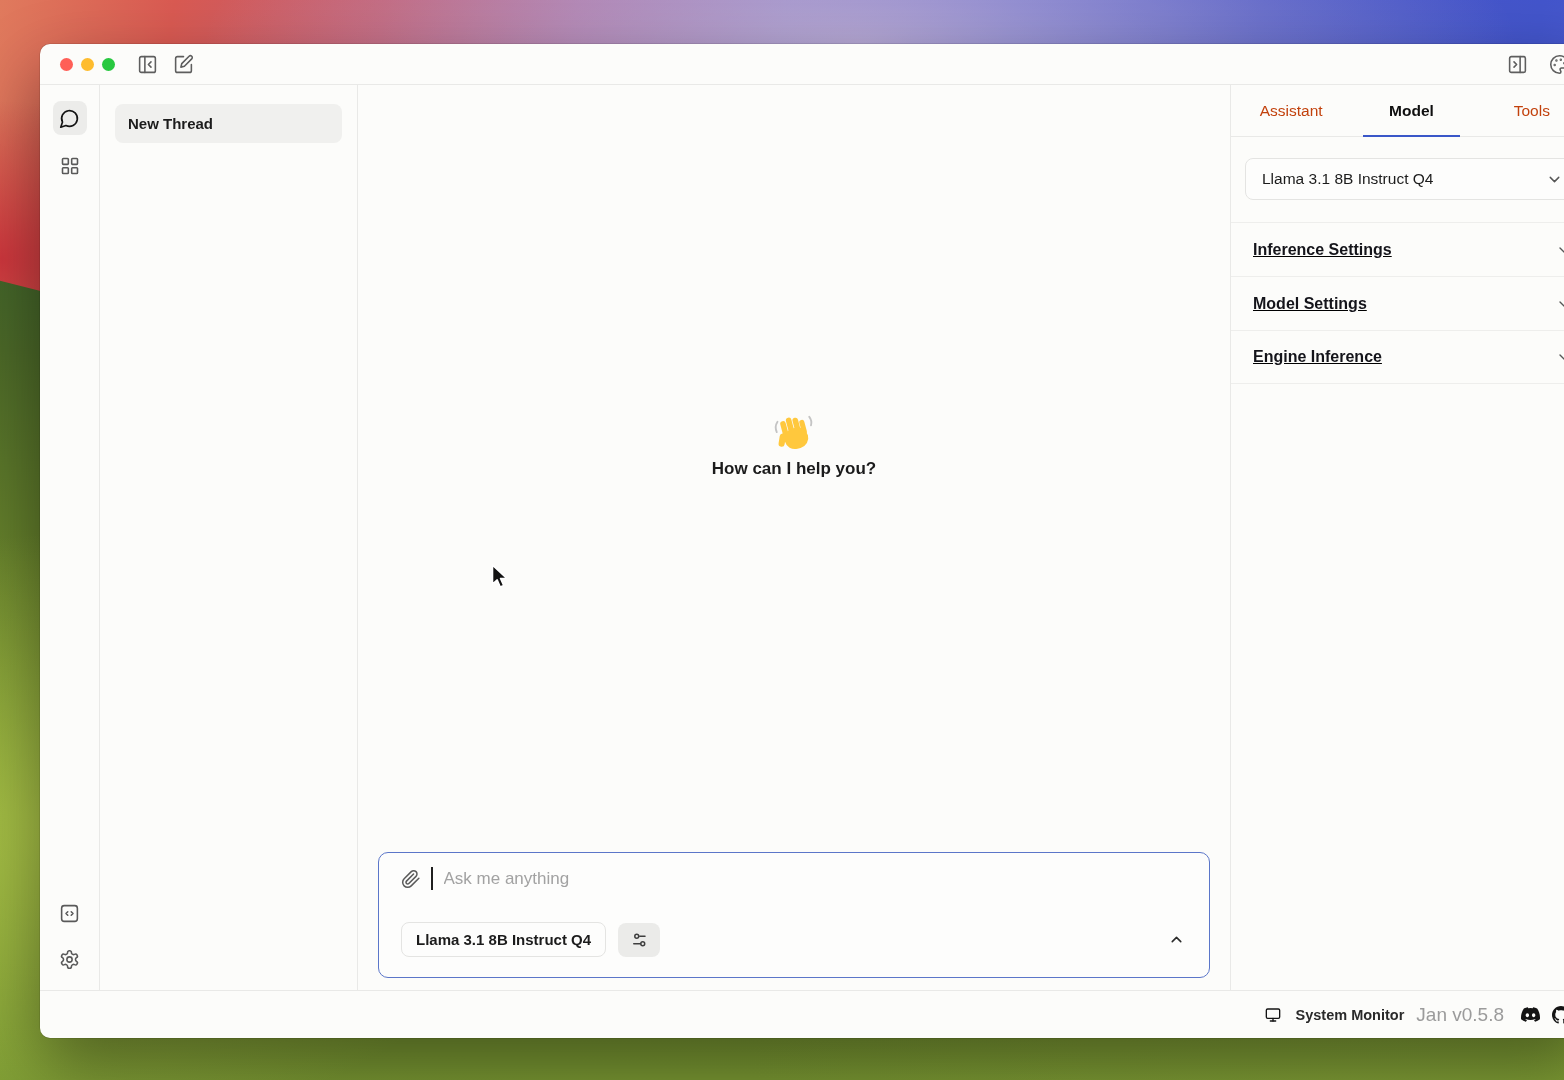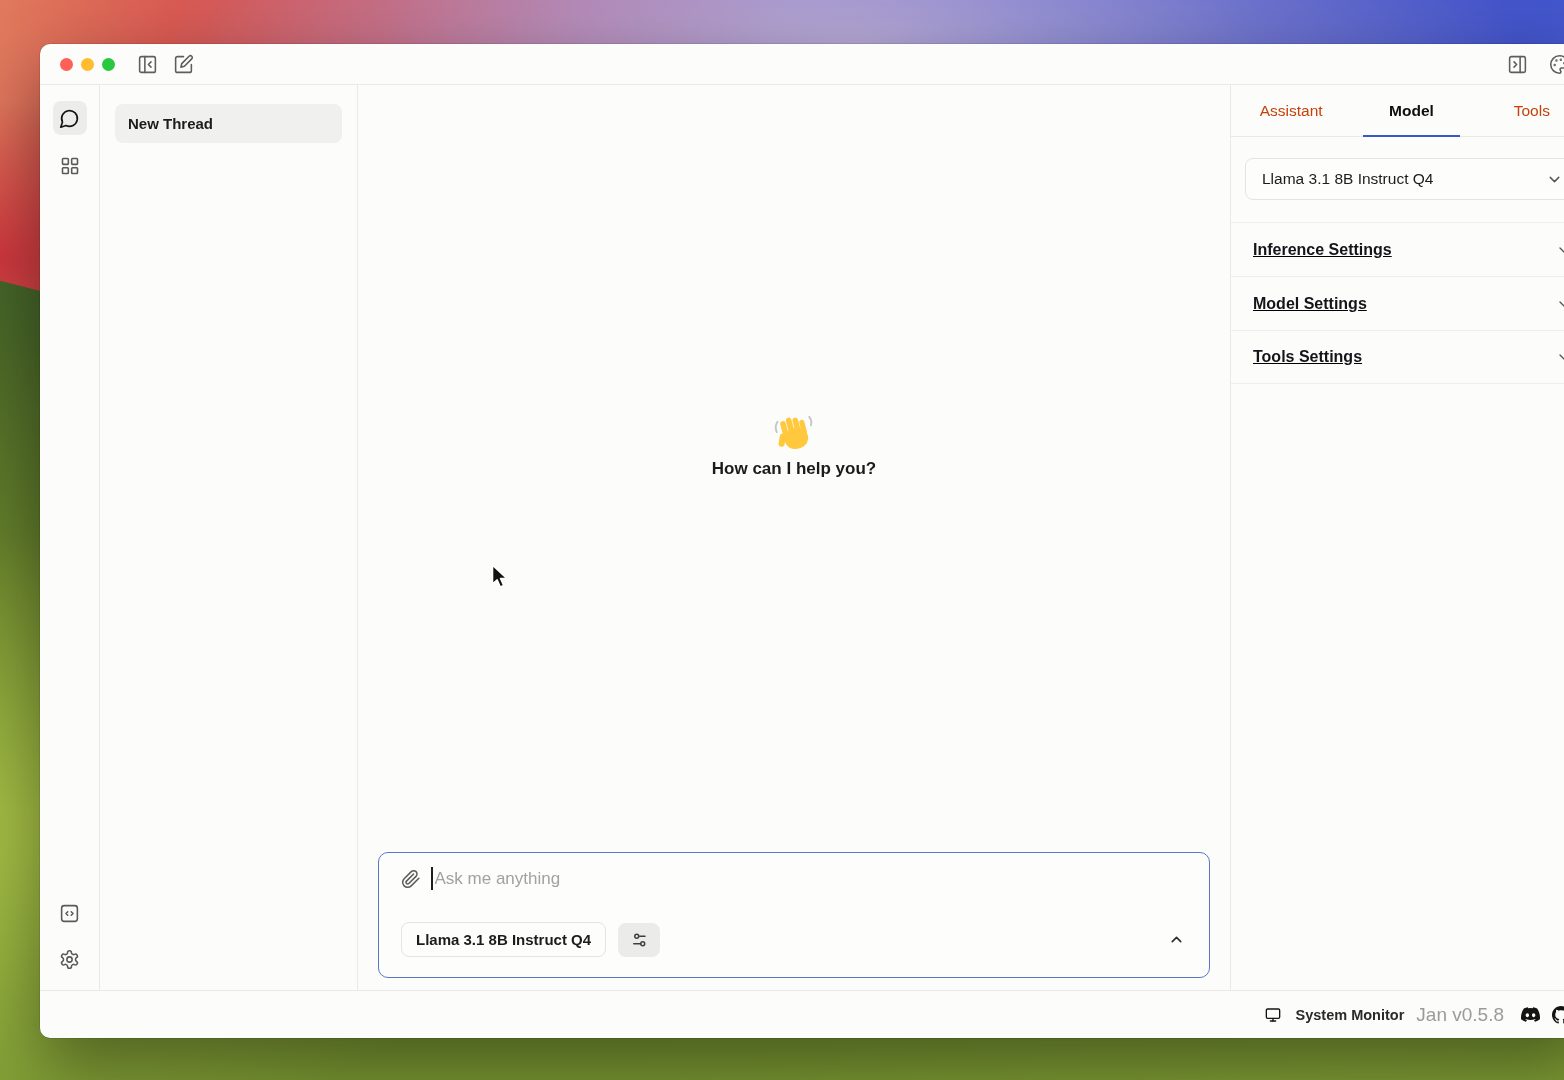--- a/index.html
+++ b/index.html
@@ -58,21 +58,21 @@
   .greeting { position:absolute; top:330px; left:0; right:0;
     display:flex; flex-direction:column; align-items:center; }
   .greeting-text { font-size:17px; font-weight:600; color:#1b1b1b; }
 
   .input-box { margin:auto 20px 12px; border:1.5px solid var(--input-border,#5b76c9);
     border-radius:10px; padding:14px 22px 20px; background:#fdfdfc;
     display:flex; flex-direction:column; }
   .input-row1 { display:flex; align-items:center; color:#5a5a5a; }
   .fake-caret { width:1.5px; height:23px; background:#1f1f1f; margin-left:10px; }
   .ask-input { flex:1; border:none; outline:none; background:transparent;
-    font-size:17px; color:#222; font-family:"Liberation Sans", sans-serif; margin-left:2px; }
+    font-size:17px; color:#222; font-family:"Liberation Sans", sans-serif; margin-left:2px;padding-left:9px; }
   .ask-input::placeholder { color:#a2a2a2; }
   .input-row2 { display:flex; align-items:center; gap:12px; margin-top:32px; }
   .model-chip { border:1px solid #e4e4e2; background:#fdfdfc; border-radius:8px;
     padding:8px 14px; font-size:15px; font-weight:600; color:#1c1c1c; }
   .sliders-btn { background:#ebebe9; border-radius:8px; width:42px; height:34px;
     display:flex; align-items:center; justify-content:center; color:#3e3e3e; }
   .collapse-btn { margin-left:auto; color:#2b2b2b; display:flex; padding-right:2px; }
 
   
   .right-panel { flex:0 0 362px; border-left:1px solid #e9e9e7;
@@ -269,21 +269,21 @@
         </div>
         <div class="section-row">
           <span>Model Settings</span>
           <span class="chev">
             <svg width="16" height="16" viewBox="0 0 24 24" fill="none" stroke="currentColor" stroke-width="2" stroke-linecap="round" stroke-linejoin="round">
                 <path d="m6 9 6 6 6-6"></path>
               </svg>
           </span>
         </div>
         <div class="section-row">
-          <span>Tools Settings</span>
+          <span>Engine Inference</span>
           <span class="chev">
             <svg width="16" height="16" viewBox="0 0 24 24" fill="none" stroke="currentColor" stroke-width="2" stroke-linecap="round" stroke-linejoin="round">
                 <path d="m6 9 6 6 6-6"></path>
               </svg>
           </span>
         </div>
       </div>
     </div>
   </div>
 

